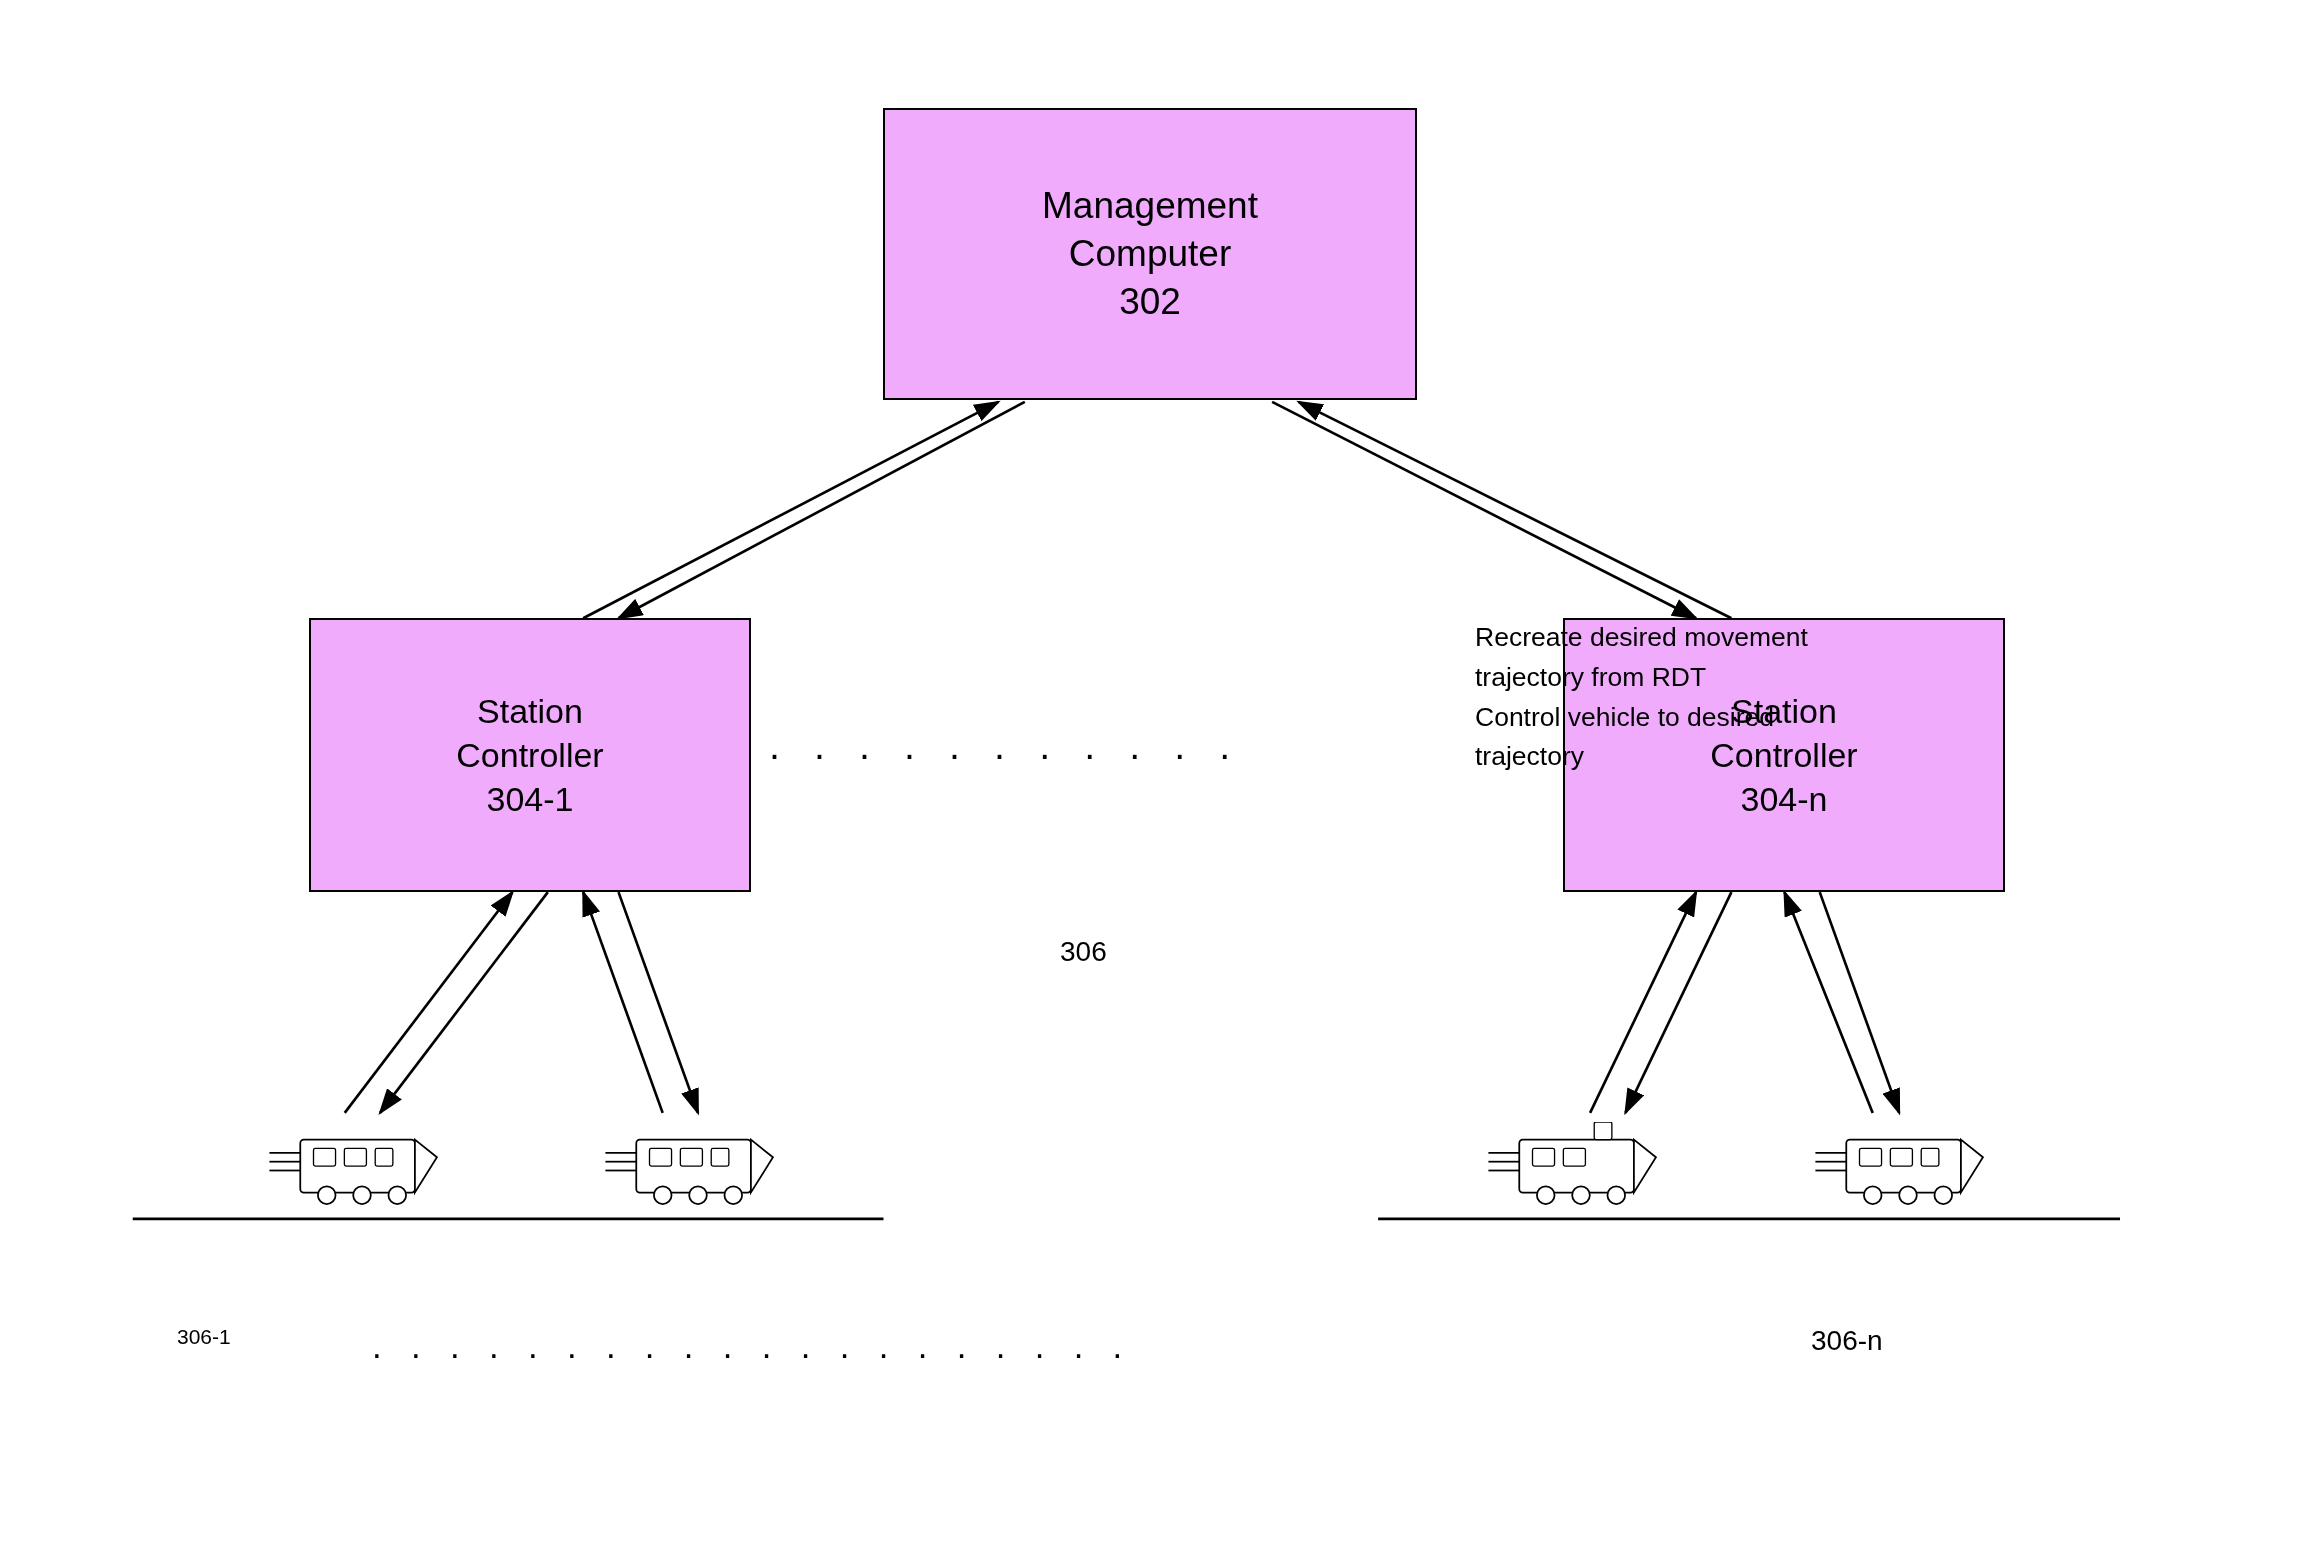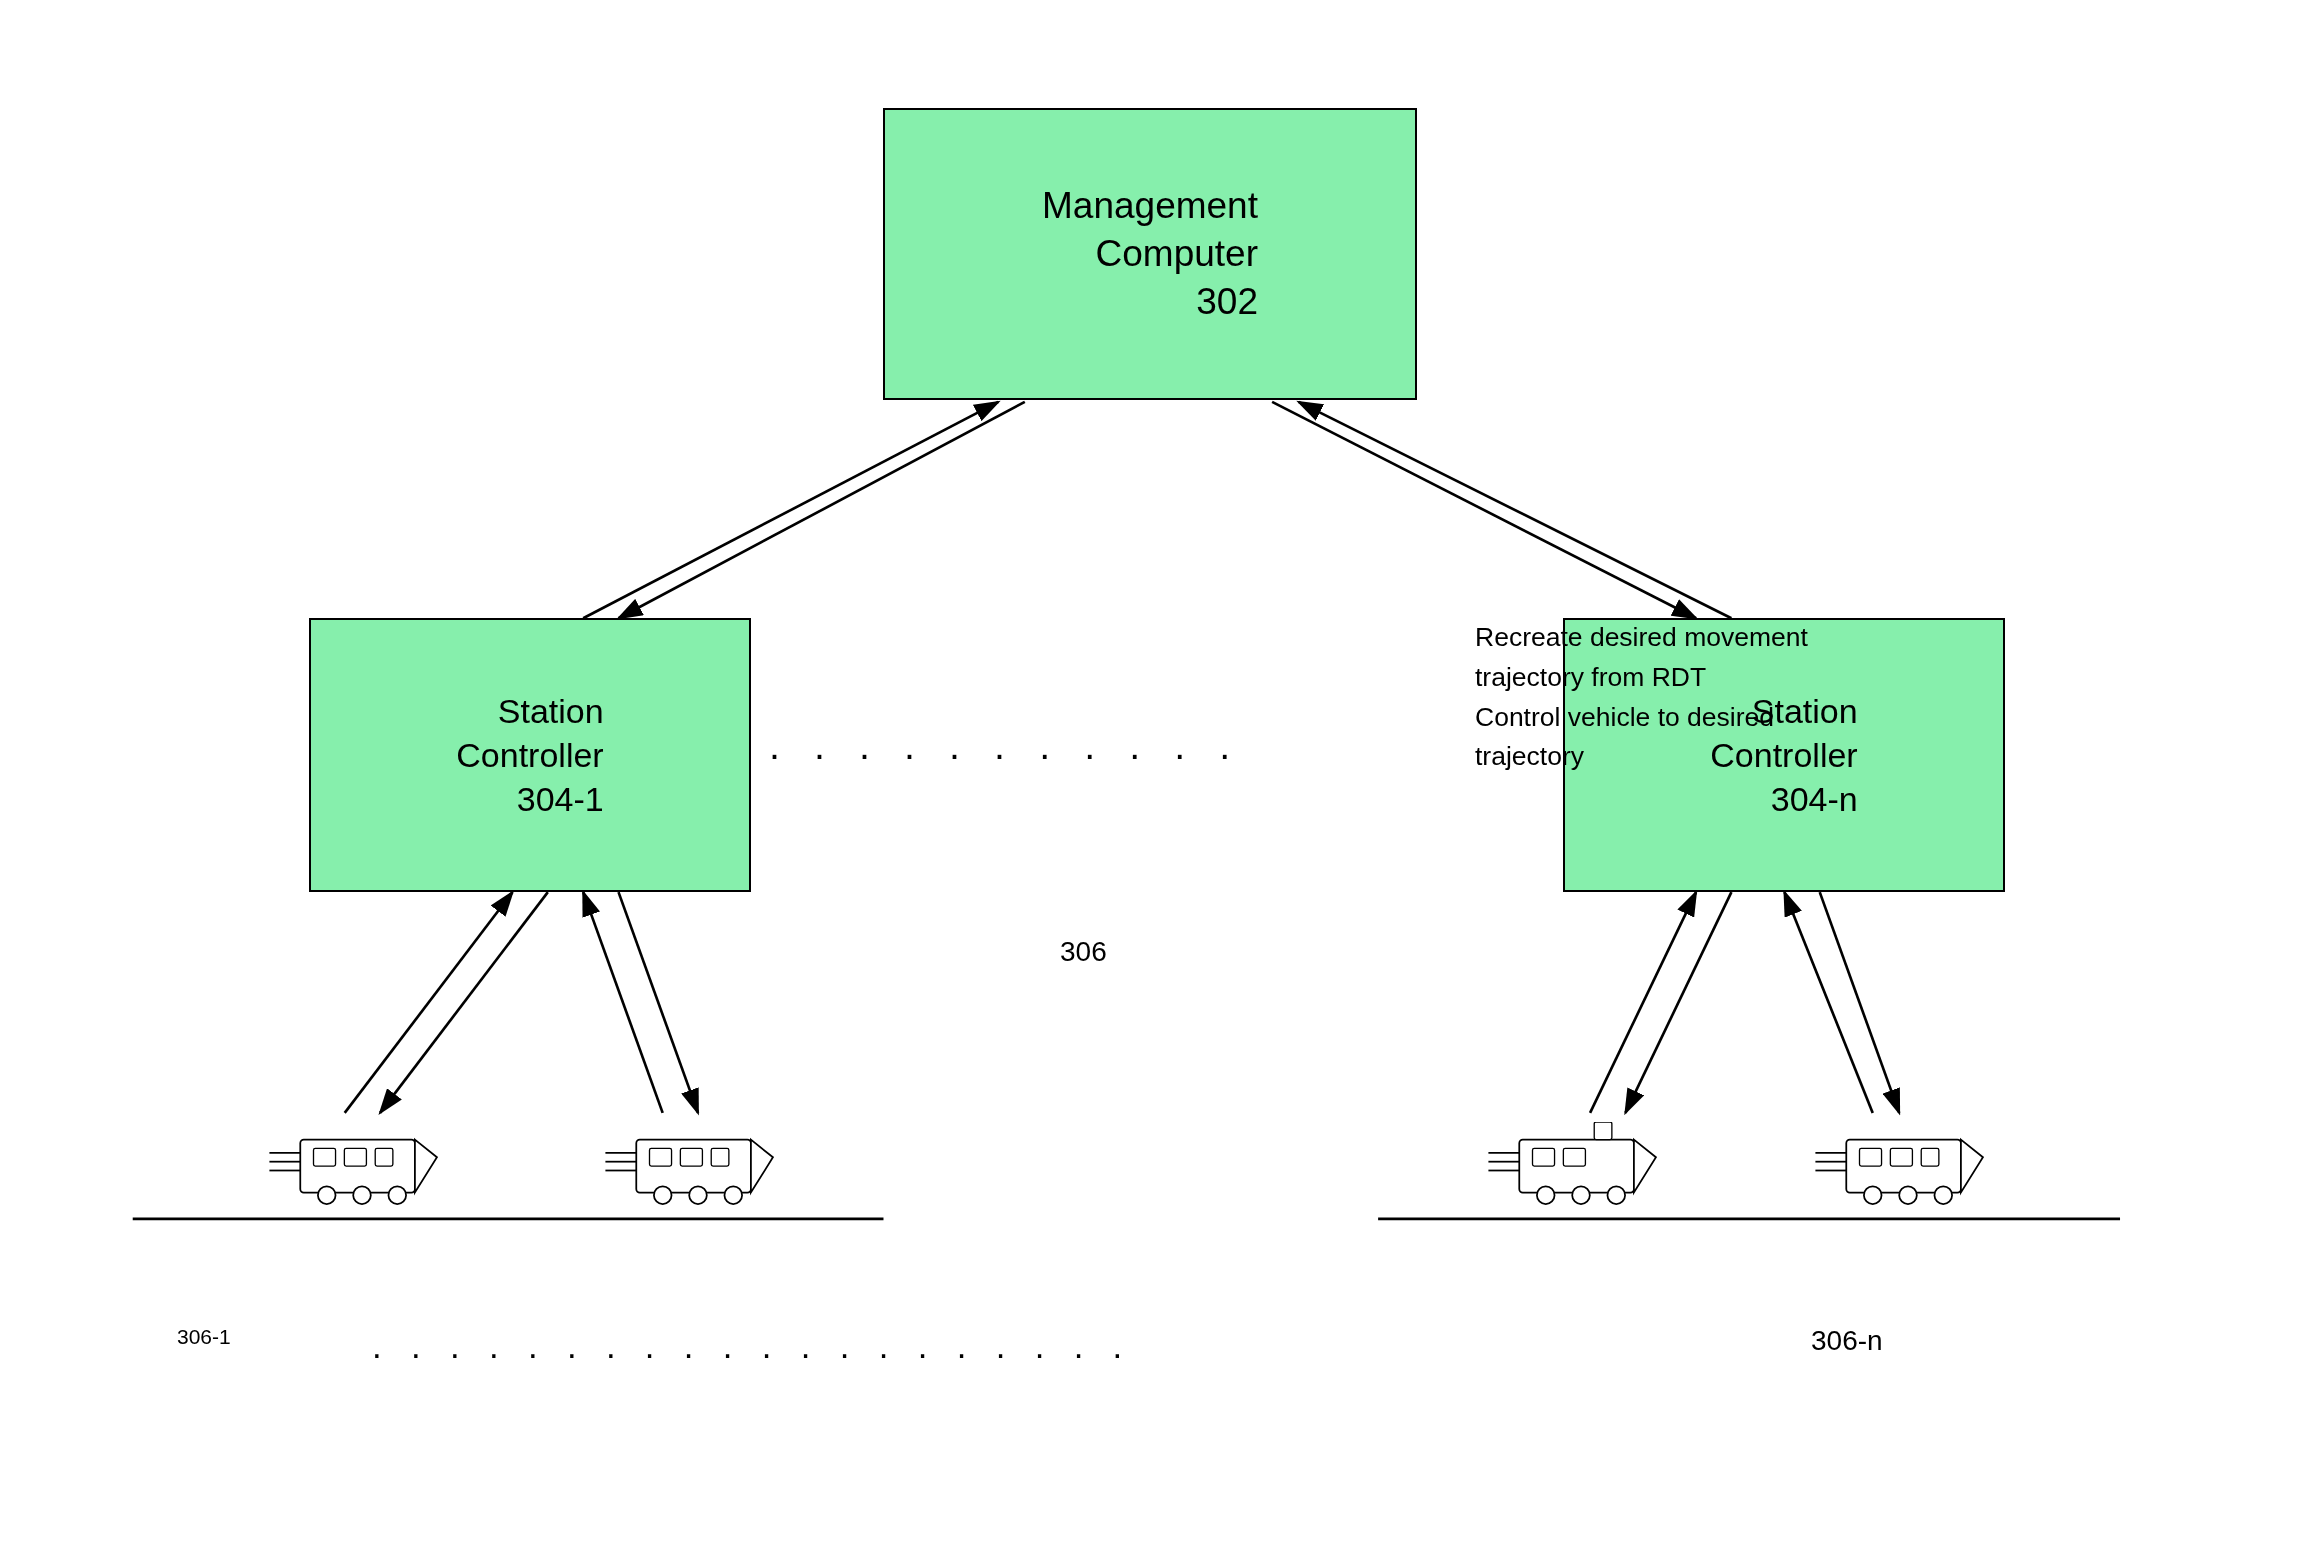--- a/index.html
+++ b/index.html
@@ -13,25 +13,25 @@
     }
     .diagram-container {
       position: absolute;
       top: 0; left: 0;
       width: 2319px;
       height: 1566px;
     }
     .box {
       position: absolute;
       border: 2.6px solid #000;
-      background: #86efac;
+      background: #f0abfc;
       display: flex;
       align-items: center;
       justify-content: center;
-      text-align: right;
+      text-align: center;
       font-size: 34px;
       line-height: 1.3;
     }
     .annotation {
       position: absolute;
       font-size: 26.5px;
       line-height: 1.5;
       color: #000;
     }
     .label {

